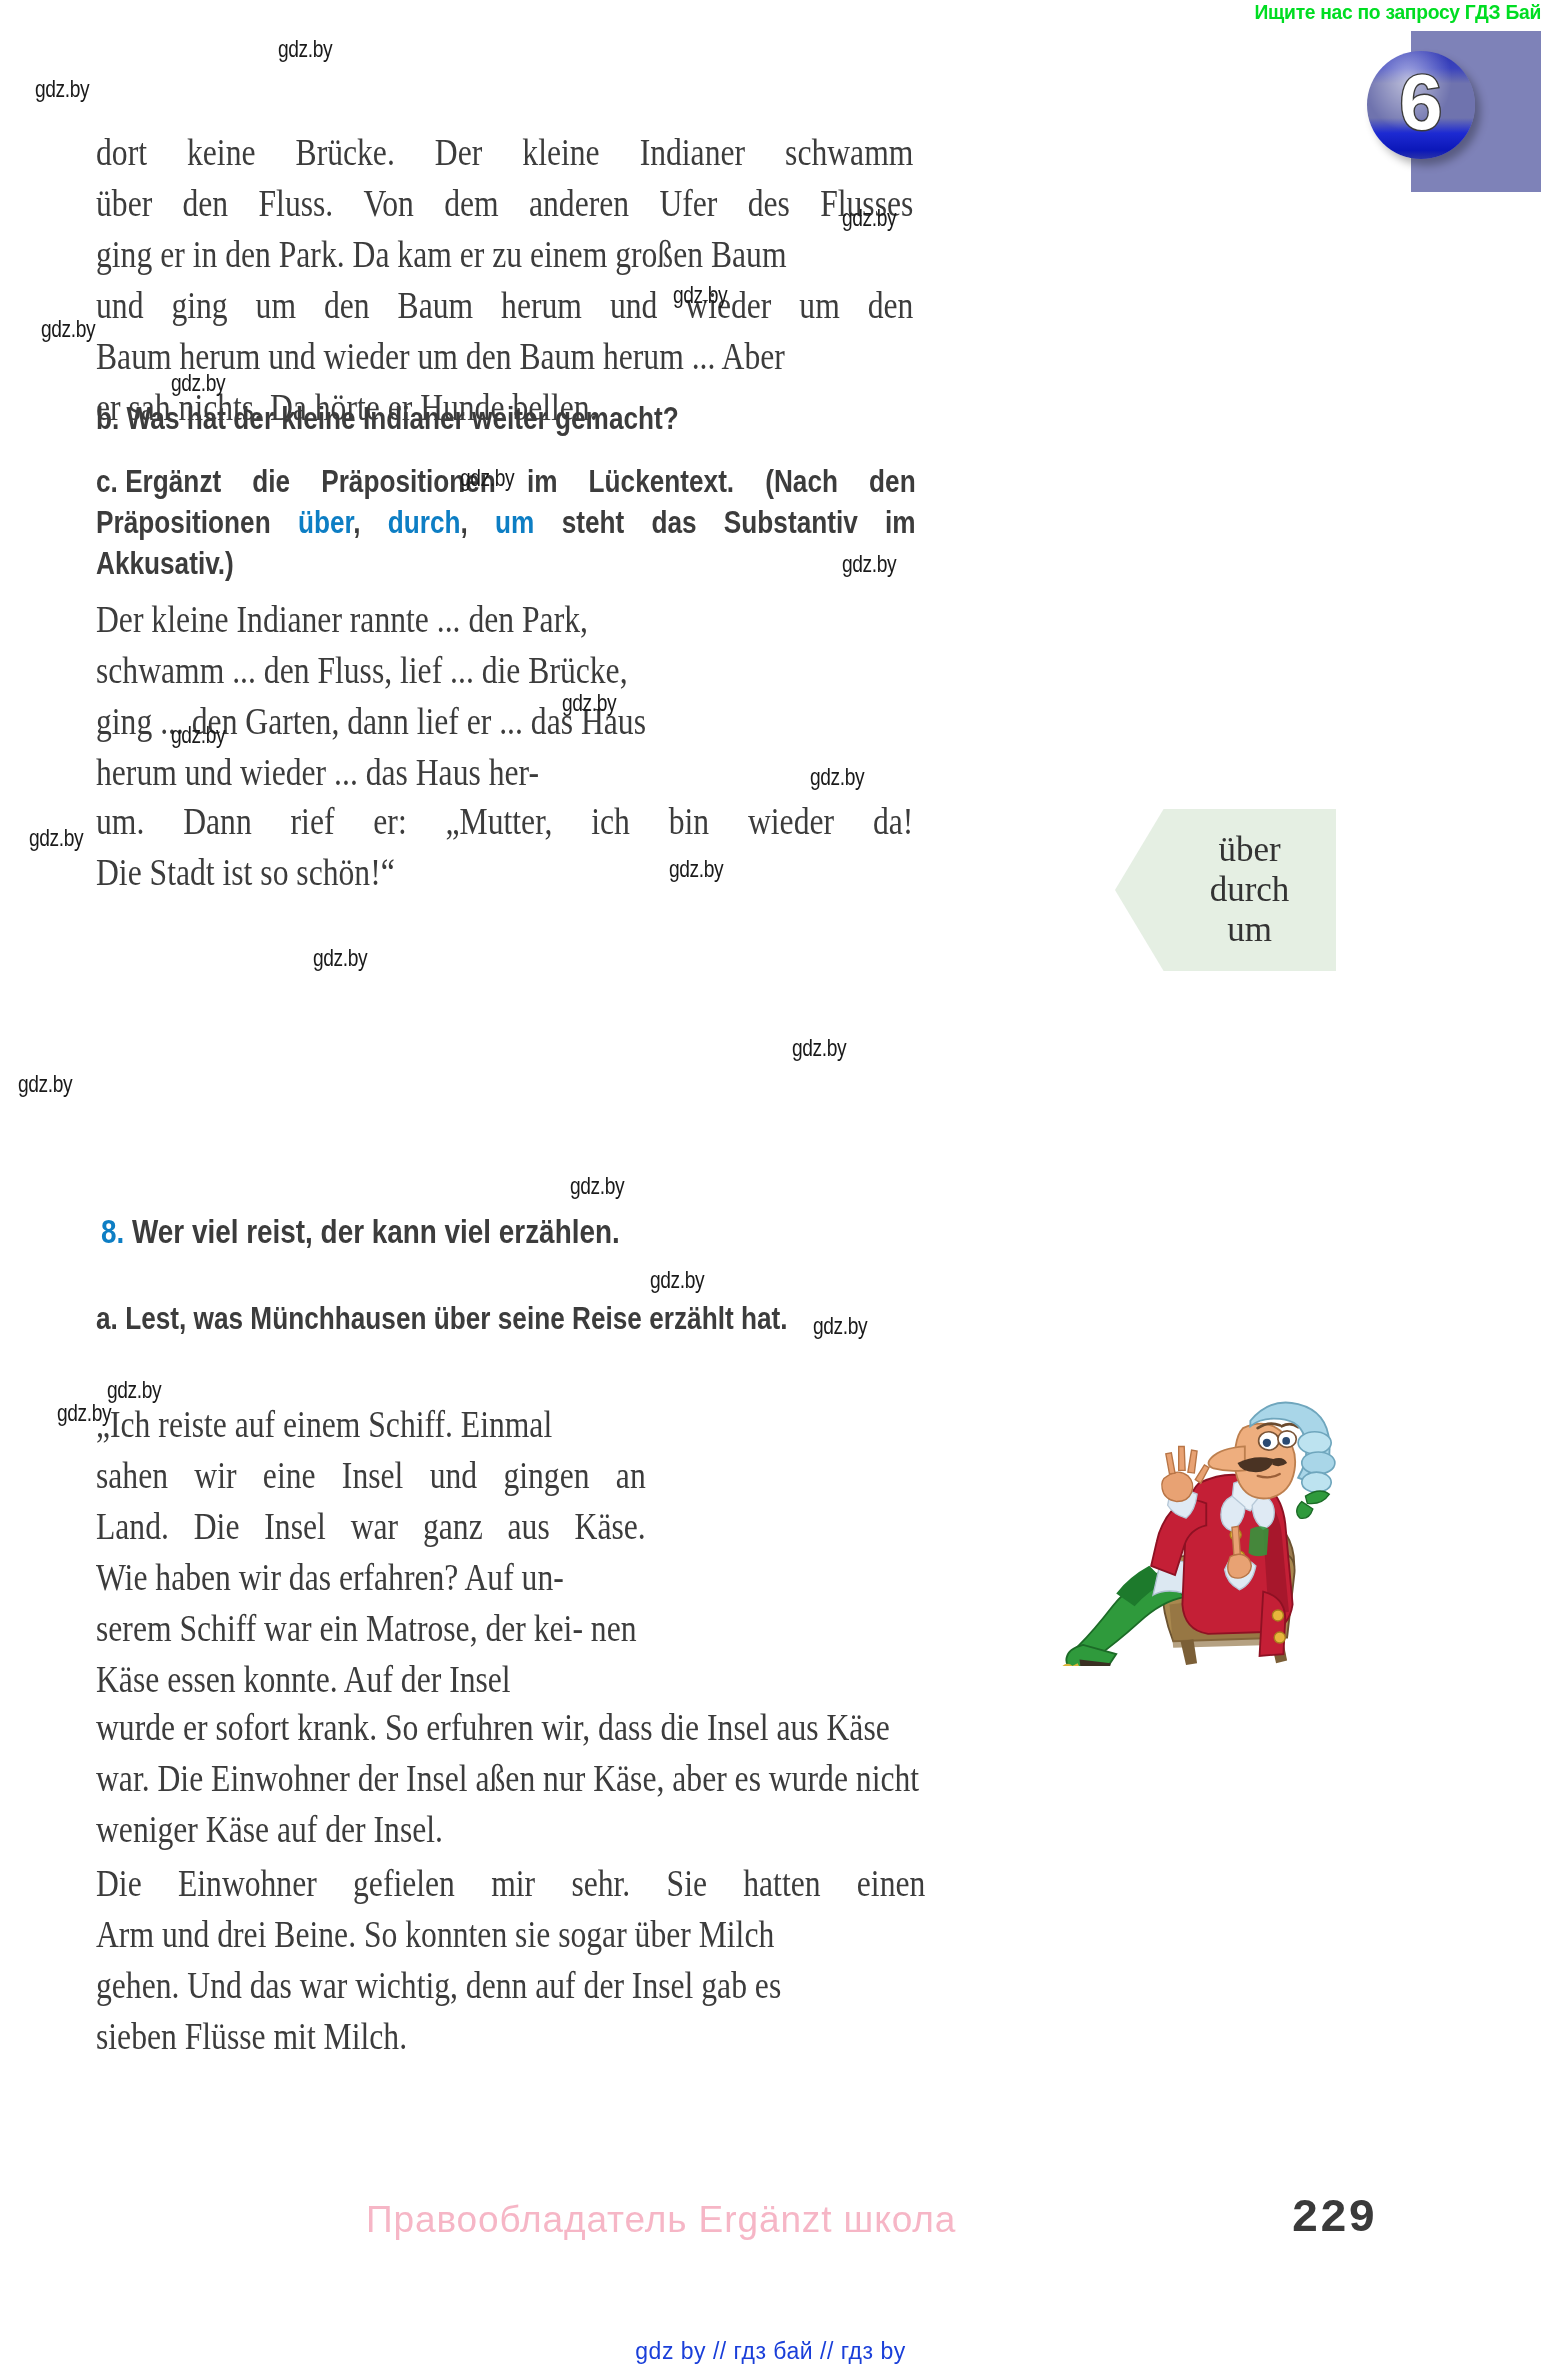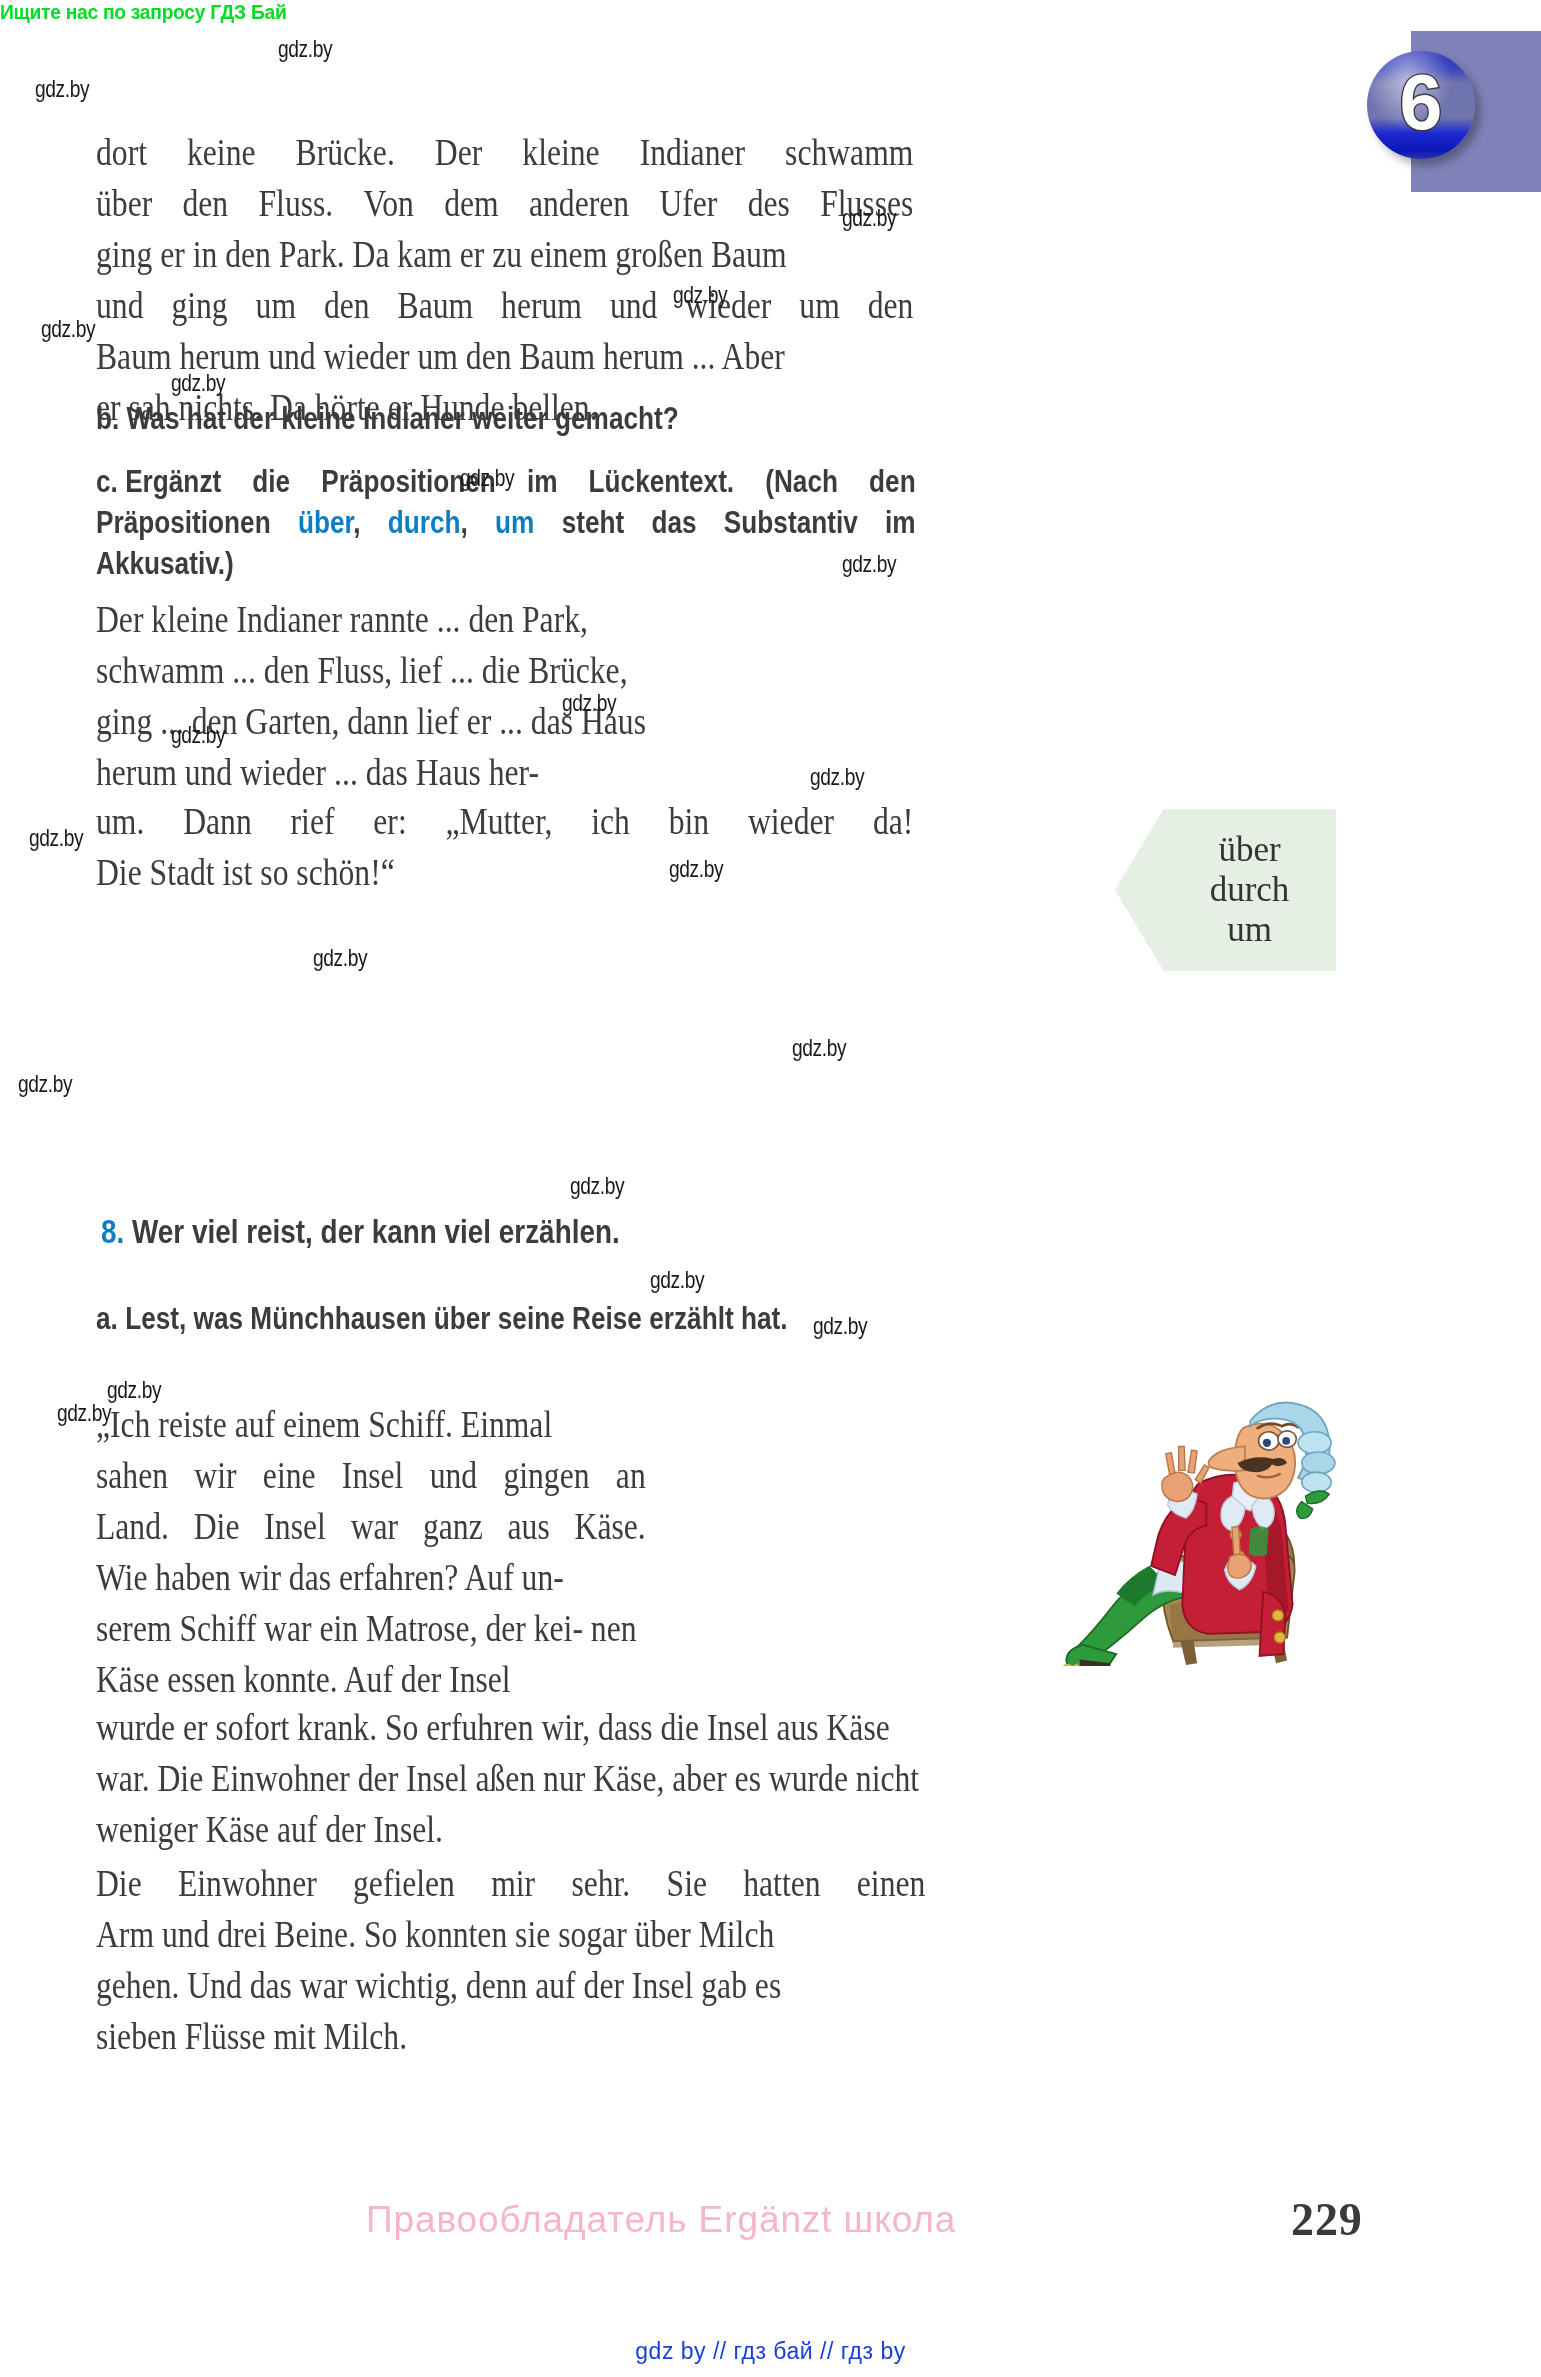--- a/index.html
+++ b/index.html
@@ -28,21 +28,21 @@
     transform: scaleX(0.80);
     transform-origin: left center;
   }
 
   
   #promo-line {
     position: absolute;
     top: 1.8px;
     left: 0;
     width: 1541px;
-    text-align: left;
+    text-align: right;
     font-family: "Liberation Sans", sans-serif;
     font-size: 19.3px;
     color: #00dd22;
     font-weight: 600;
     letter-spacing: -0.3px;
     z-index: 45;
   }
 
   
   #chapter-tab {
@@ -167,21 +167,21 @@
     width: 285px;
     height: 271px;
     z-index: 22;
   }
 
   
   #page-number {
     position: absolute;
     top: 2193px;
     left: 1291px;
-    font-family: Liberation Serif, serif;
+    font-family: Liberation Mono, monospace;
     font-size: 46px;
     font-weight: bold;
     color: #3a3a3a;
     letter-spacing: 0.9px;
     z-index: 30;
   }
   #copyright-watermark {
     position: absolute;
     top: 2199px;
     left: 366px;

